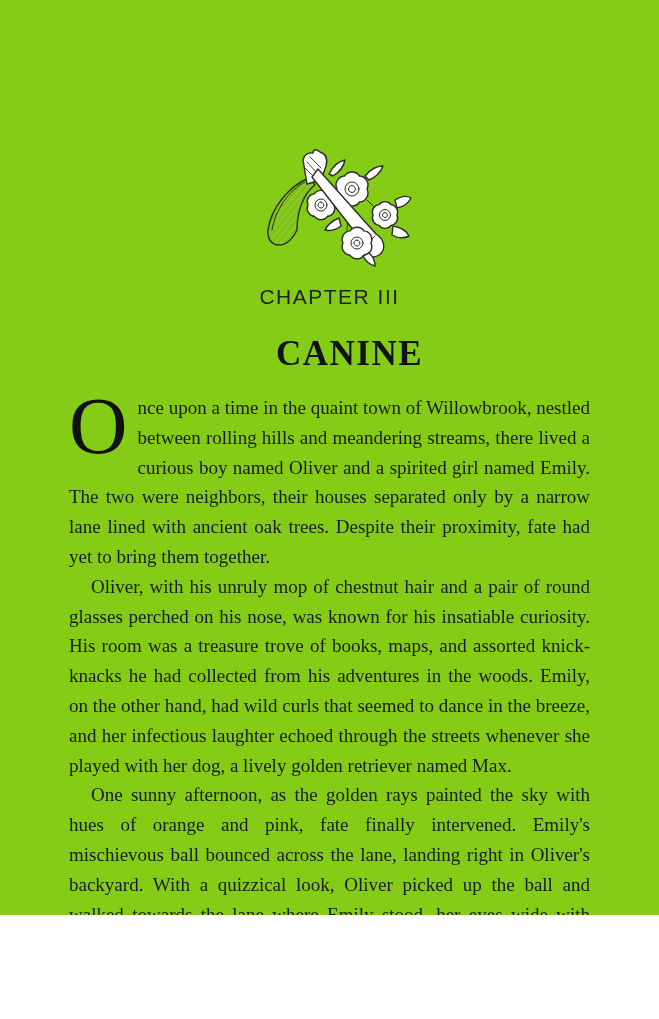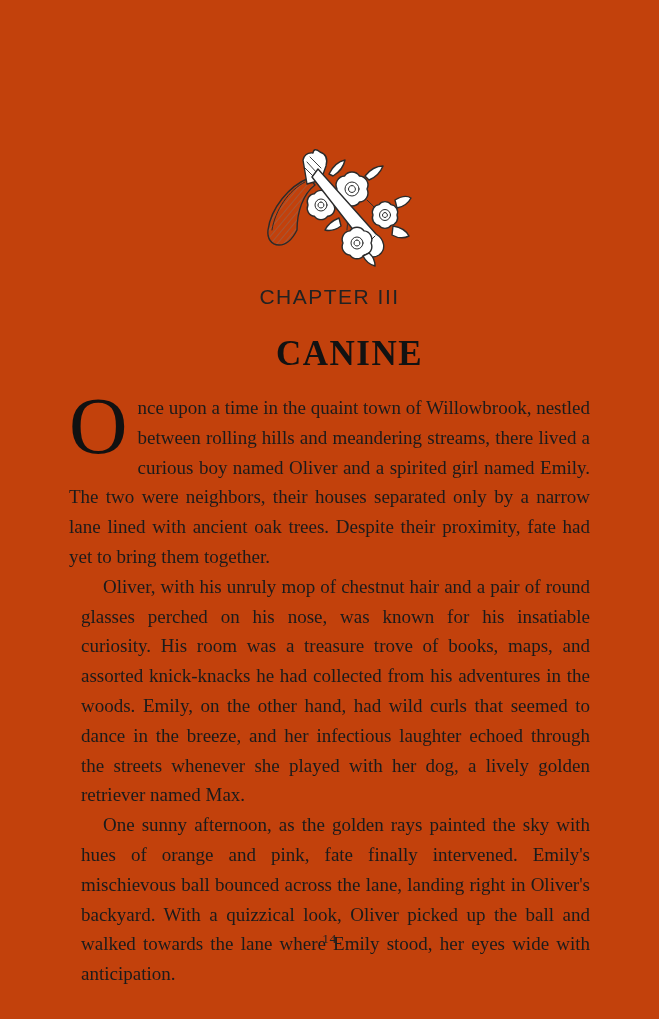--- a/index.html
+++ b/index.html
@@ -3,22 +3,22 @@
 <meta charset="utf-8">
 <style>
   html, body {
     margin: 0;
     padding: 0;
     background: #ffffff;
   }
   .page {
     position: relative;
     width: 659px;
-    height: 1019px;
-    background: #c2410c;
+    height: 915px;
+    background: #84cc16;
     font-family: "Liberation Serif", serif;
     color: #1b1b1b;
     overflow: hidden;
   }
   .ornament {
     position: absolute;
     top: 148px;
     left: 50%;
     margin-left: -71px; 
     width: 158px;
@@ -59,21 +59,20 @@
     line-height: 29.8px;
     text-align: justify;
     color: #1b1b1b;
   }
   .body-text p {
     margin: 0;
     padding: 0;
   }
   .body-text p.indent {
     text-indent: 22px;
-    margin-left: 12px;
   }
   .drop-cap {
     float: left;
     font-size: 81px;
     line-height: 60px;
     padding-top: 3px;
     margin-right: 10px;
     color: #111111;
     font-family: "Liberation Serif", serif;
   }

